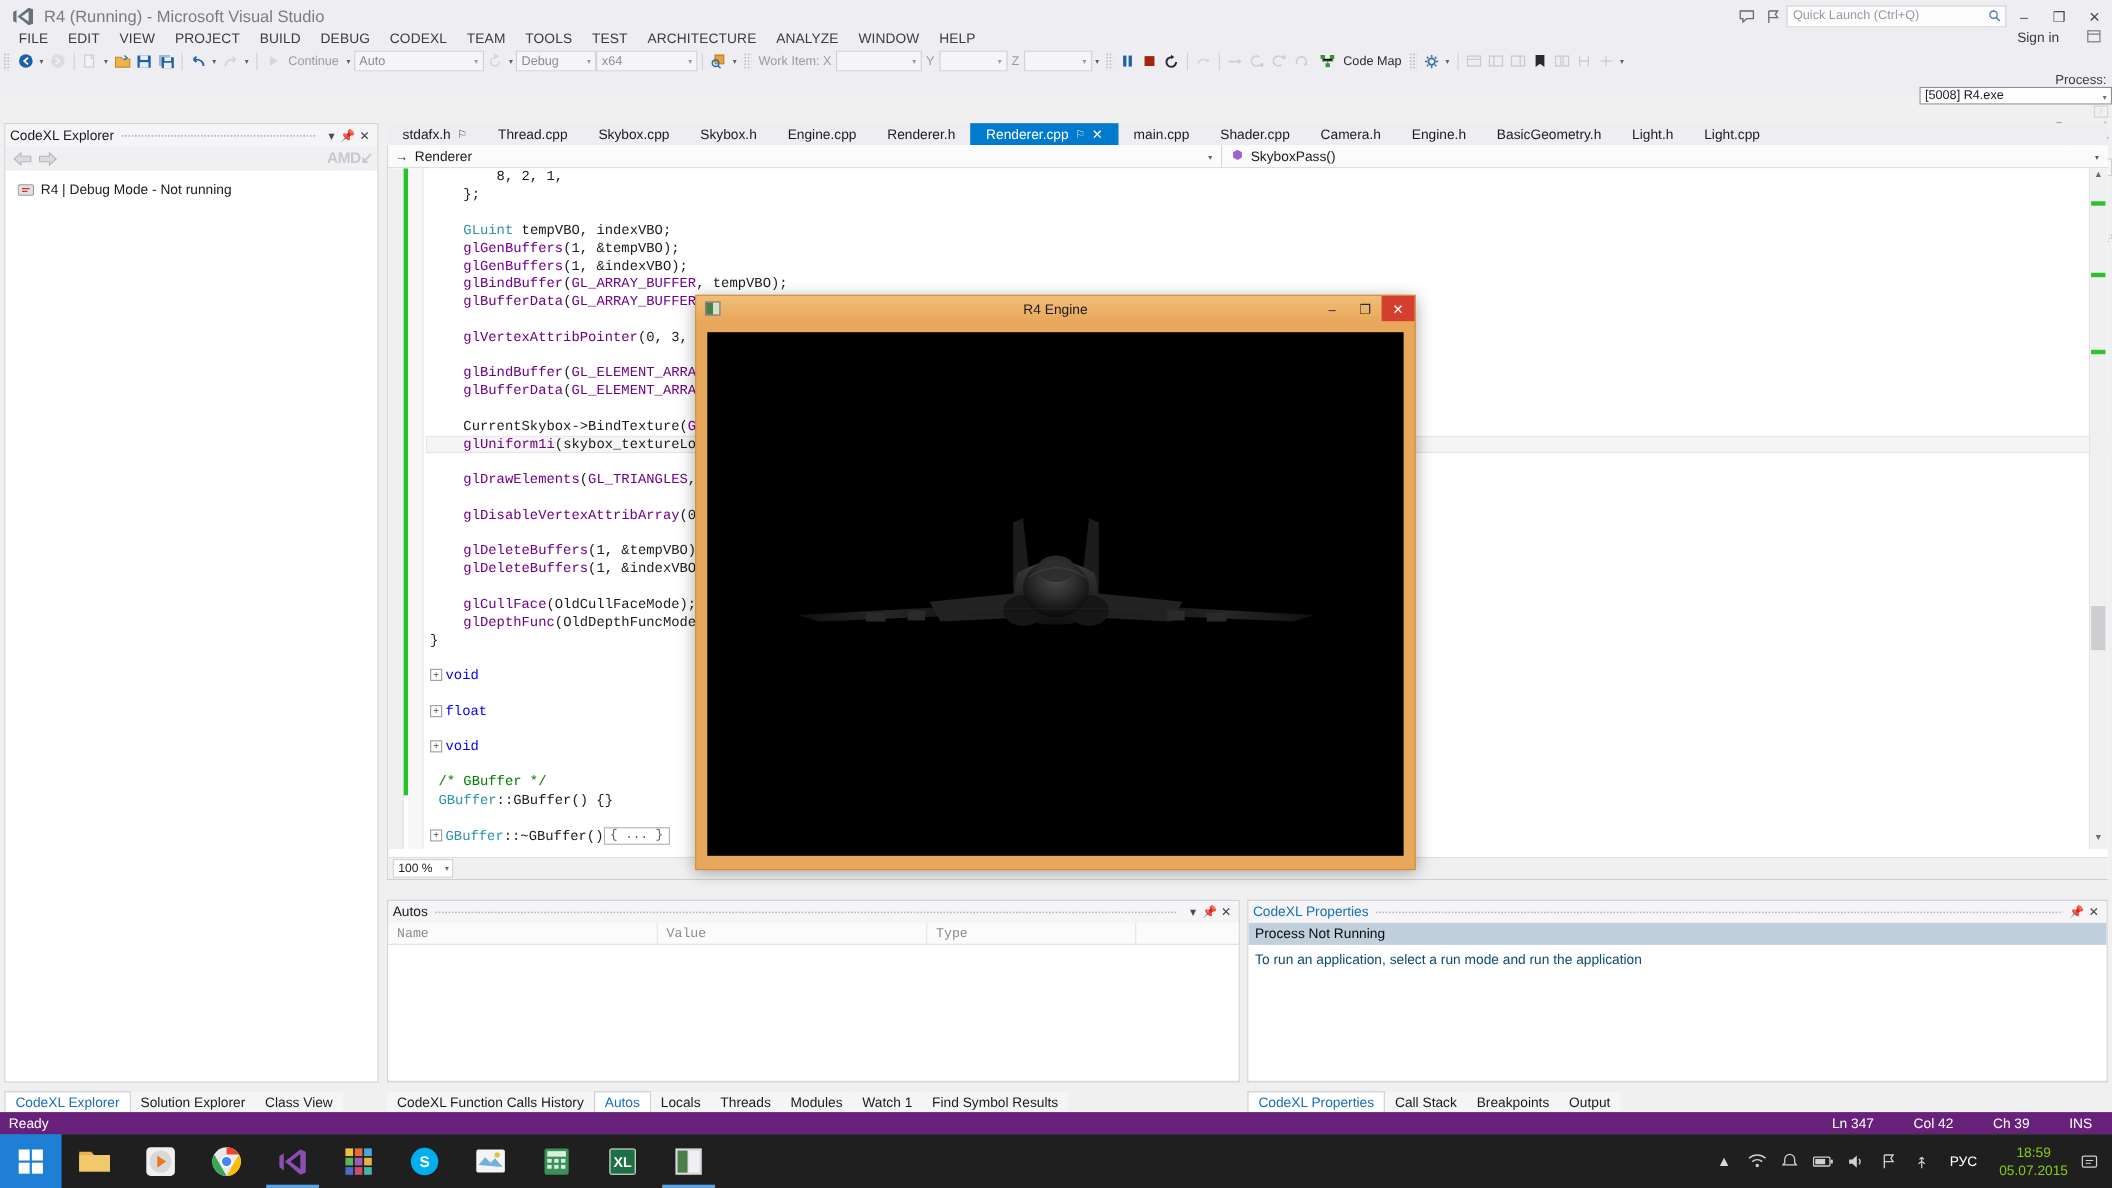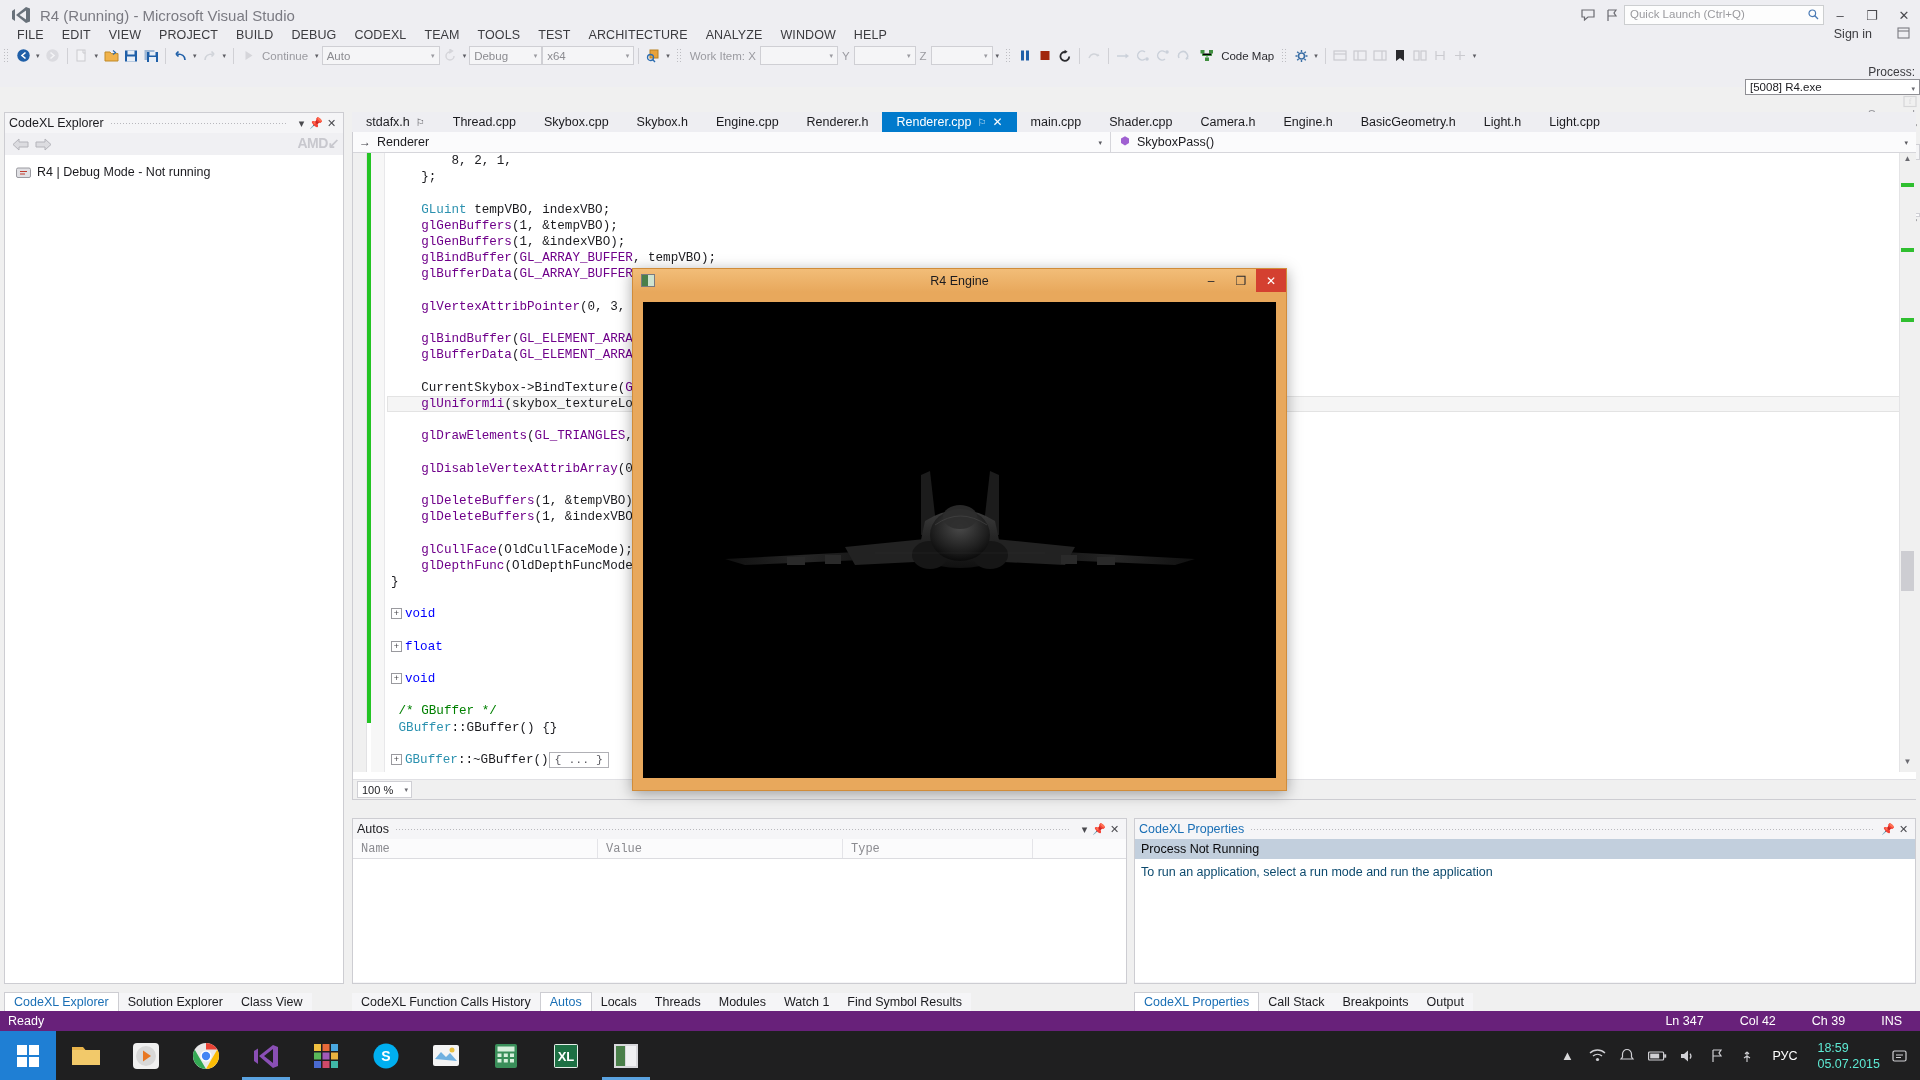--- a/index.html
+++ b/index.html
@@ -205,21 +205,21 @@
   }
   .start-btn {
     width:56px; height:49px; background:#1f7fd4; display:flex; align-items:center; justify-content:center;
   }
   .tb-app {
     width:60px; height:49px; display:flex; align-items:center; justify-content:center; position:relative;
   }
   .tb-app.active::after { content:''; position:absolute; left:6px; right:6px; bottom:0; height:3px; background:#5aa2e0; }
   .tray { position:absolute; right:0; height:49px; display:flex; align-items:center; padding-right:10px; gap:8px; }
   .tray-icon { width:22px; height:22px; display:flex; align-items:center; justify-content:center; font-size:13px; color:#d8d8da; }
-  .clock { color:#5eead4; font-size:12.5px; text-align:left; line-height:16px; padding-left:6px; }
+  .clock { color:#84cc16; font-size:12.5px; text-align:center; line-height:16px; padding-left:6px; }
   .lang { color:#fff; font-size:12.5px; padding:0 6px; }
 
   
   .r4win {
     position:absolute; left:632px; top:268px; width:655px; height:523px;
     background:#e8a85c; border:1px solid #d08c3a;
     box-shadow: 0 3px 14px rgba(0,0,0,.35);
   }
   .r4-title {
     height:23px; display:flex; align-items:center; position:relative;

